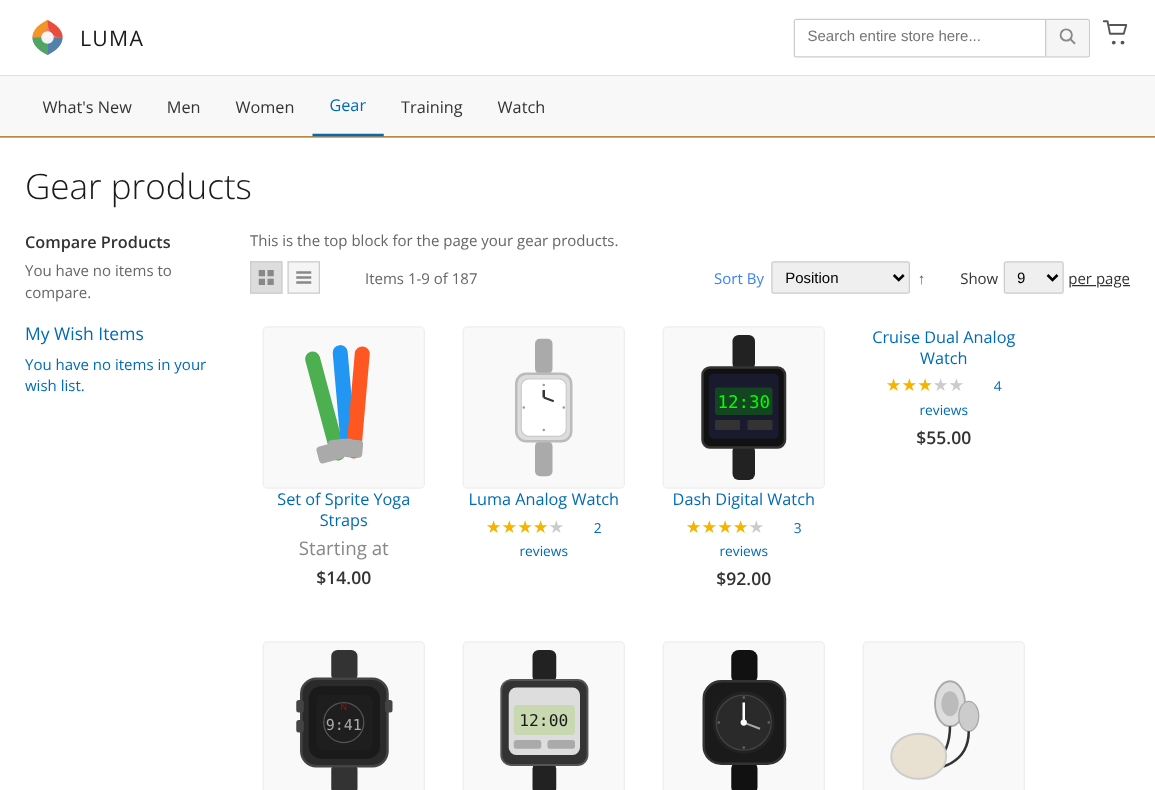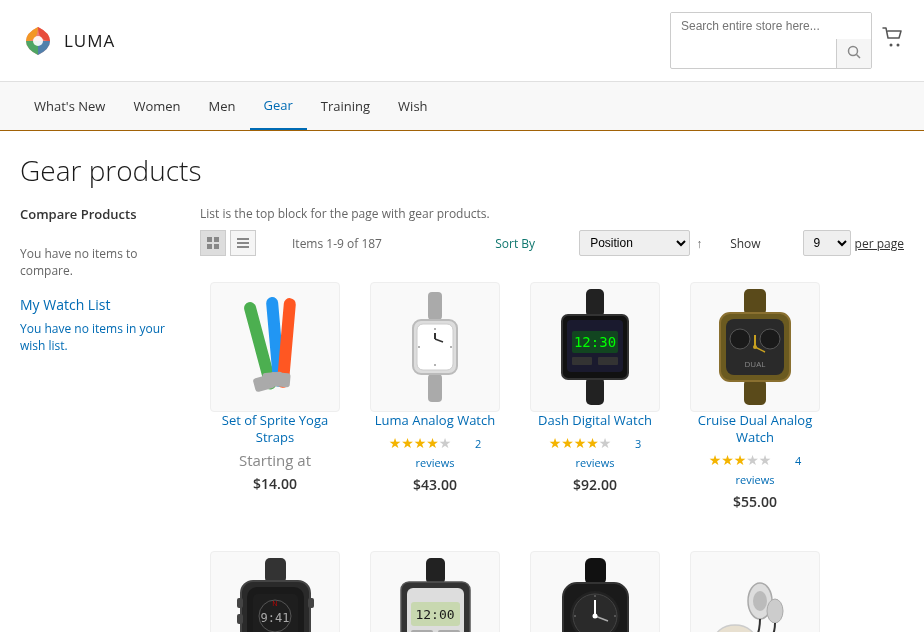--- a/index.html
+++ b/index.html
@@ -4,68 +4,68 @@
   <style>
     * { box-sizing: border-box; margin: 0; padding: 0; }
     body { font-family: 'Open Sans', Arial, sans-serif; font-size: 13px; color: #333; background: #fff; }
 
     
     .header { display: flex; align-items: center; justify-content: space-between; padding: 12px 20px; border-bottom: 1px solid #e0e0e0; }
     .logo { display: flex; align-items: center; gap: 8px; }
     .logo-icon { width: 36px; height: 36px; }
     .logo-text { font-size: 17px; font-weight: 400; color: #1a1a1a; letter-spacing: 1px; }
     .header-right { display: flex; align-items: center; gap: 10px; }
-    .search-box { display: flex; align-items: flex-end; border: 1px solid #ccc; border-radius: 2px; overflow: hidden; flex-direction: column; }
+    .search-box { display: flex; align-items: flex-start; border: 1px solid #ccc; border-radius: 2px; overflow: hidden; }
     .search-box input { border: none; outline: none; padding: 6px 10px; font-size: 12px; width: 200px; color: #999; }
     .search-box button { background: #f5f5f5; border: none; border-left: 1px solid #ccc; padding: 6px 10px; cursor: pointer; color: #666; }
     .cart-icon { font-size: 20px; color: #555; cursor: pointer; }
 
     
     .nav { background: #f8f8f8; border-bottom: 1px solid #a16207; padding: 0 20px; display: flex; align-items: center; }
     .nav a { display: inline-block; padding: 14px 14px; font-size: 13px; color: #333; text-decoration: none; font-weight: 500; }
     .nav a.active { color: #006bb4; border-bottom: 2px solid #006bb4; }
 
     
     .content { padding: 20px; }
     .page-title { font-size: 28px; font-weight: 300; color: #1a1a1a; margin-bottom: 16px; }
 
     
     .main-layout { display: flex; gap: 20px; }
     .sidebar { width: 160px; flex-shrink: 0; }
     .product-area { flex: 1; }
 
     
-    .compare-products h3 { font-size: 13px; font-weight: 600; color: #333; margin-bottom: 22px; }
+    .compare-products h3 { font-size: 13px; font-weight: 600; color: #333; margin-bottom: 6px; }
     .compare-products p { font-size: 12px; color: #666; margin-bottom: 16px; }
     .wish-list h3 { font-size: 14px; color: #006bb4; font-weight: 400; margin-bottom: 6px; cursor: pointer; }
     .wish-list p { font-size: 12px; color: #666; }
     .wish-list p span { color: #006bb4; }
 
     
     .toolbar { display: flex; align-items: center; gap: 28px; margin-bottom: 16px; flex-wrap: wrap; }
     .toolbar-info { font-size: 12px; color: #666; margin-right: auto; }
     .view-switcher { display: flex; gap: 4px; margin-right: 8px; }
     .view-btn { width: 26px; height: 26px; background: #f5f5f5; border: 1px solid #ccc; cursor: pointer; display: flex; align-items: center; justify-content: center; color: #666; }
     .view-btn.active { background: #ddd; }
     .top-info { font-size: 12px; color: #666; margin-bottom: 8px; }
 
-    select { border: 1px solid #ccc; padding: 4px 6px; font-size: 12px; border-radius: 2px; cursor: pointer; margin-left: 38px; }
+    select { border: 1px solid #ccc; padding: 4px 6px; font-size: 12px; border-radius: 2px; cursor: pointer; }
 
     
     .products-grid { display: flex; flex-wrap: wrap; gap: 0; margin-bottom: 20px; }
     .product-item { width: 150px; padding: 10px; margin-right: 10px; margin-bottom: 20px; text-align: center; }
     .product-name { font-size: 13px; color: #006bb4; margin-bottom: 4px; line-height: 1.3; }
     .product-stars { color: #f4b400; font-size: 14px; }
     .product-stars .empty { color: #ccc; }
     .reviews-link { font-size: 11px; color: #006bb4; margin-left: 20px; }
     .product-price { font-size: 14px; font-weight: 600; color: #333; margin-top: 4px; }
     .product-starting { font-size: 15px; color: #888; }
     .product-img-area { width: 130px; height: 130px; background: #f9f9f9; border: 1px solid #eee; display: flex; align-items: center; justify-content: center; border-radius: 4px; overflow: hidden; }
 
-    .sort-label { font-size: 12px; color: #0f766e; }
+    .sort-label { font-size: 12px; color: #3b82f6; }
     .sort-area { display: flex; align-items: center; gap: 6px; margin-left: auto; }
     .show-area { display: flex; align-items: center; gap: 4px; font-size: 12px; color: #333; }
     .per-page-label { font-size: 12px; color: #333; text-decoration: underline; }
   </style>
 </head>
 <body>
 
 <header class="header">
   <div class="logo">
 
@@ -95,50 +95,50 @@
         <path d="M1 1h3l2 10h11l2-7H6" stroke="#555" stroke-width="1.5" fill="none" stroke-linecap="round" stroke-linejoin="round"></path>
         <circle cx="9" cy="18" r="1.5" fill="#555"></circle>
         <circle cx="16" cy="18" r="1.5" fill="#555"></circle>
       </svg>
     </span>
   </div>
 </header>
 
 <nav class="nav">
   <a href="#">What's New</a>
+  <a href="#">Men</a>
   <a href="#">Women</a>
-  <a href="#">Men</a>
   <a href="#" class="active">Gear</a>
   <a href="#">Training</a>
-  <a href="#">Wish</a>
+  <a href="#">Watch</a>
 </nav>
 
 <div class="content">
   <h1 class="page-title">Gear products</h1>
 
   <div class="main-layout">
 
     <aside class="sidebar">
       <div class="compare-products">
         <h3>Compare Products</h3>
         <p>You have no items to compare.</p>
       </div>
       <div class="wish-list">
         <h3>
-          <span>My Watch List</span>
+          <span>My Wish Items</span>
         </h3>
         <p>
           <span>You have no items in your wish list.</span>
         </p>
       </div>
     </aside>
 
     <div class="product-area">
 
-      <p class="top-info">List is the top block for the page with gear products.</p>
+      <p class="top-info">This is the top block for the page your gear products.</p>
 
       <div class="toolbar">
         <div class="view-switcher">
           <button class="view-btn active">
             <svg width="14" height="14" viewBox="0 0 14 14">
               <rect x="1" y="1" width="5" height="5" fill="#888"></rect>
               <rect x="8" y="1" width="5" height="5" fill="#888"></rect>
               <rect x="1" y="8" width="5" height="5" fill="#888"></rect>
               <rect x="8" y="8" width="5" height="5" fill="#888"></rect>
             </svg>
@@ -212,21 +212,20 @@
               <circle cx="40" cy="78" r="1" fill="#999"></circle>
               <circle cx="24" cy="60" r="1" fill="#999"></circle>
               <circle cx="56" cy="60" r="1" fill="#999"></circle>
             </svg>
           </div>
           <p class="product-name">Luma Analog Watch</p>
           <div class="product-stars">
             ★★★★<span class="empty">★</span>
             <a class="reviews-link">2 reviews</a>
           </div>
-          <p class="product-price">$43.00</p>
         </div>
 
         <div class="product-item">
           <div class="product-img-area">
             <svg width="90" height="120" viewBox="0 0 90 120">
 
               <rect x="36" y="2" width="18" height="28" rx="5" fill="#222"></rect>
               <rect x="36" y="90" width="18" height="28" rx="5" fill="#222"></rect>
 
               <rect x="12" y="28" width="66" height="64" rx="6" fill="#111" stroke="#333" stroke-width="2"></rect>
@@ -241,40 +240,20 @@
           </div>
           <p class="product-name">Dash Digital Watch</p>
           <div class="product-stars">
             ★★★★<span class="empty">★</span>
             <a class="reviews-link">3 reviews</a>
           </div>
           <p class="product-price">$92.00</p>
         </div>
 
         <div class="product-item">
-          <div class="product-img-area">
-            <svg width="90" height="120" viewBox="0 0 90 120">
-
-              <rect x="34" y="2" width="22" height="26" rx="5" fill="#5a4a1a"></rect>
-              <rect x="34" y="92" width="22" height="26" rx="5" fill="#5a4a1a"></rect>
-
-              <rect x="10" y="26" width="70" height="68" rx="10" fill="#6b5a20" stroke="#8a7030" stroke-width="2"></rect>
-
-              <rect x="16" y="32" width="58" height="56" rx="8" fill="#2a2a2a"></rect>
-
-              <circle cx="30" cy="52" r="10" fill="#1a1a1a" stroke="#555" stroke-width="1"></circle>
-              <circle cx="60" cy="52" r="10" fill="#1a1a1a" stroke="#555" stroke-width="1"></circle>
-
-              <line x1="45" y1="60" x2="45" y2="48" stroke="#c8a020" stroke-width="2"></line>
-              <line x1="45" y1="60" x2="55" y2="65" stroke="#c8a020" stroke-width="1.5"></line>
-              <circle cx="45" cy="60" r="2" fill="#c8a020"></circle>
-
-              <text x="45" y="80" text-anchor="middle" font-size="8" fill="#888">DUAL</text>
-            </svg>
-          </div>
           <p class="product-name">Cruise Dual Analog Watch</p>
           <div class="product-stars">
             ★★★<span class="empty">★★</span>
             <a class="reviews-link">4 reviews</a>
           </div>
           <p class="product-price">$55.00</p>
         </div>
 
         <div class="product-item">
           <div class="product-img-area">

